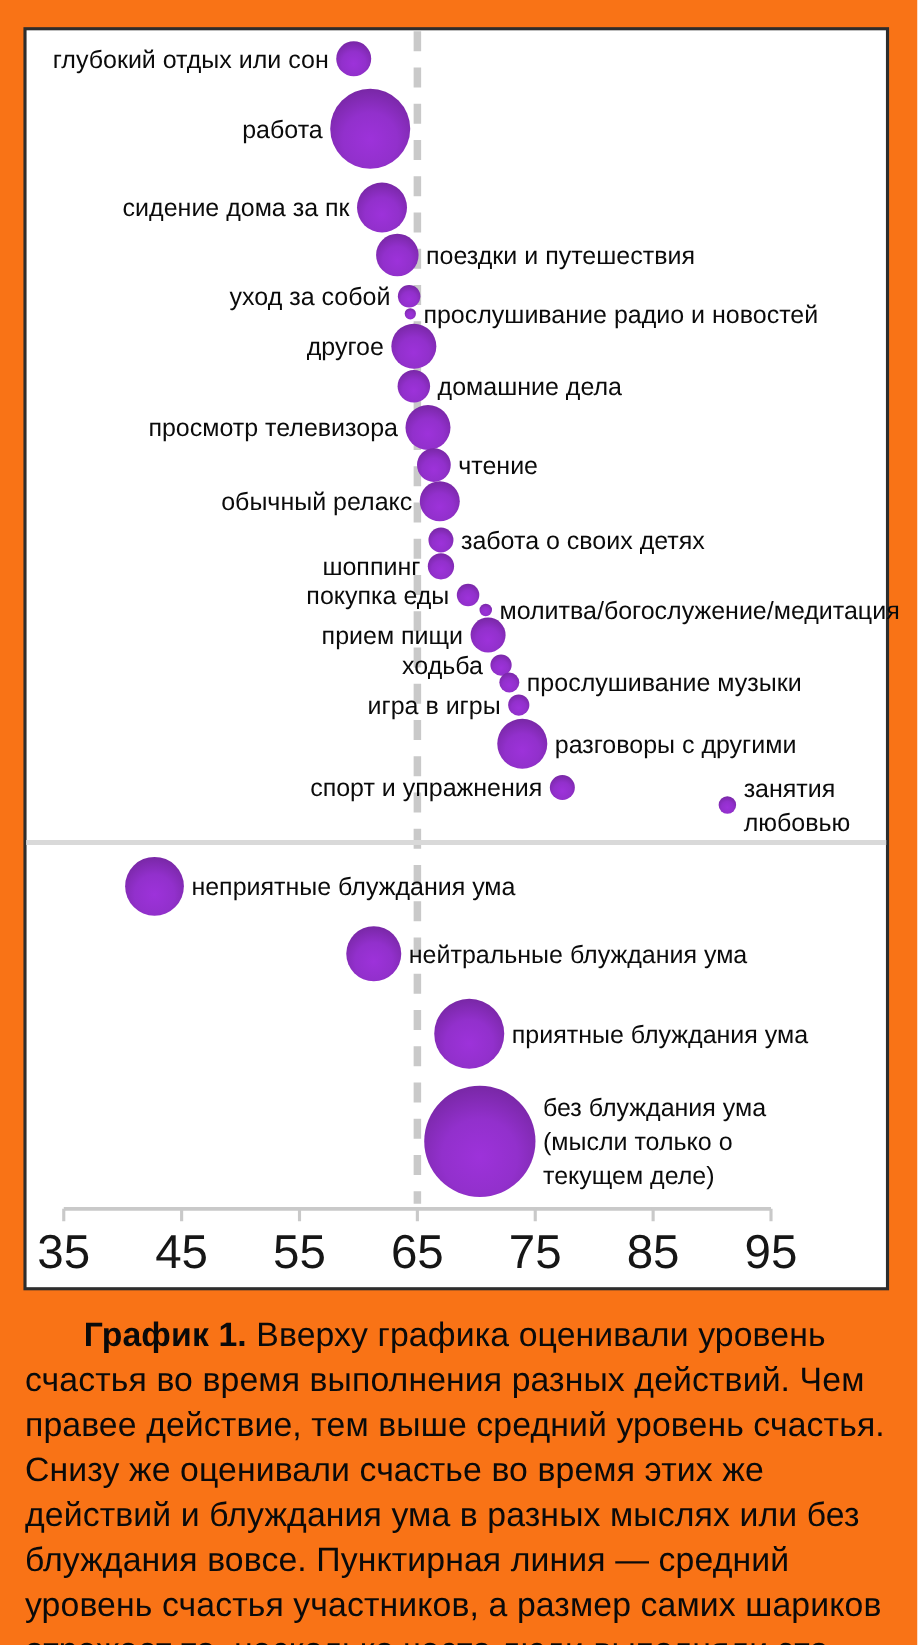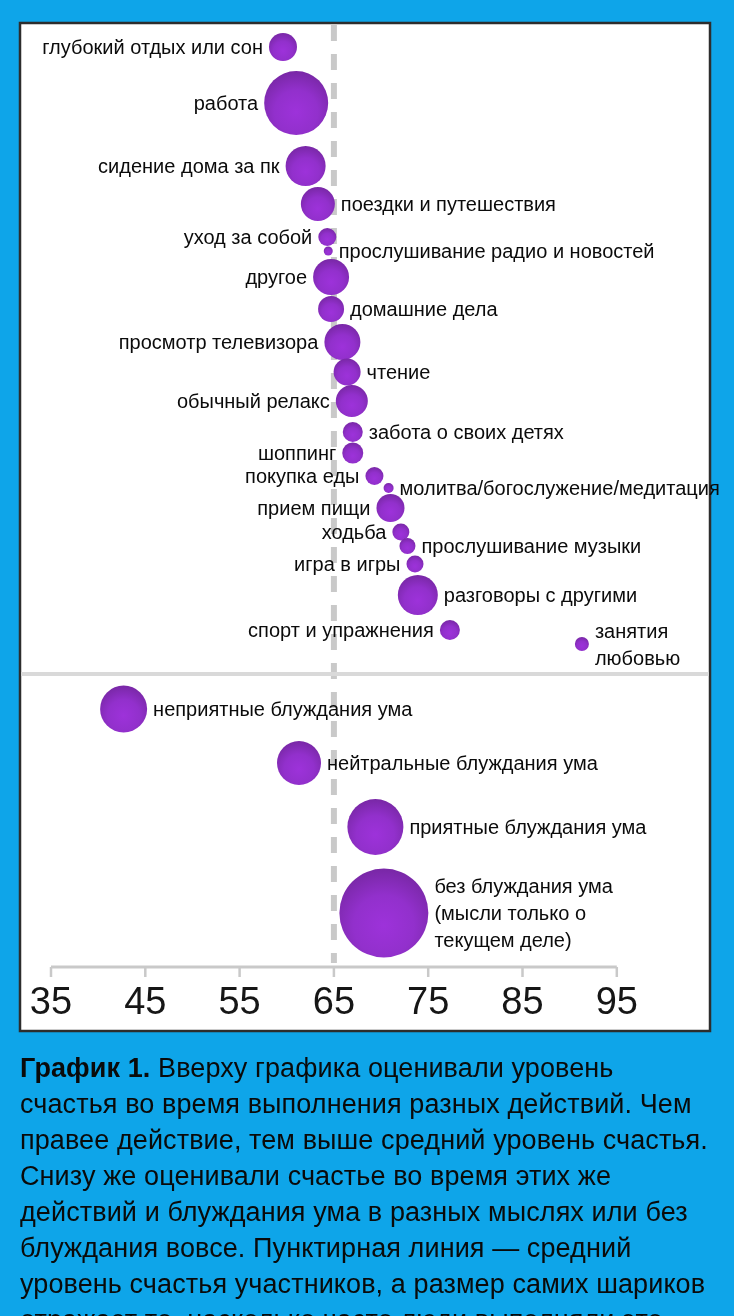--- a/index.html
+++ b/index.html
@@ -1,35 +1,35 @@
 <!DOCTYPE html>
 <html><head>
 <meta charset="utf-8">
 <style>
   html,body{margin:0;padding:0;background:#ffffff;}
   .page{
     position:relative;
     width:734px;
     height:1316px;
-    background:#0ea5e9;
+    background:#f97316;
     font-family:"Liberation Sans", sans-serif;
     overflow:hidden;
   }
   #chart{position:absolute;left:0;top:0;}
   .caption{
     position:absolute;
     left:20px;
     top:1050px;
     width:698px;
     font-size:27px;
     line-height:36px;
     color:#0a0a0a;
     letter-spacing:0.1px;
   }
-  .caption .bold{font-weight:700;}
+  .caption .bold{font-weight:700;margin-left:47px;}
   .bubble-label{
     font-family:"Liberation Sans", sans-serif;
     font-size:20px;
     fill:#0b0b0b;
   }
   .tick-label{
     font-family:"Liberation Sans", sans-serif;
     font-size:38px;
     fill:#161616;
   }

